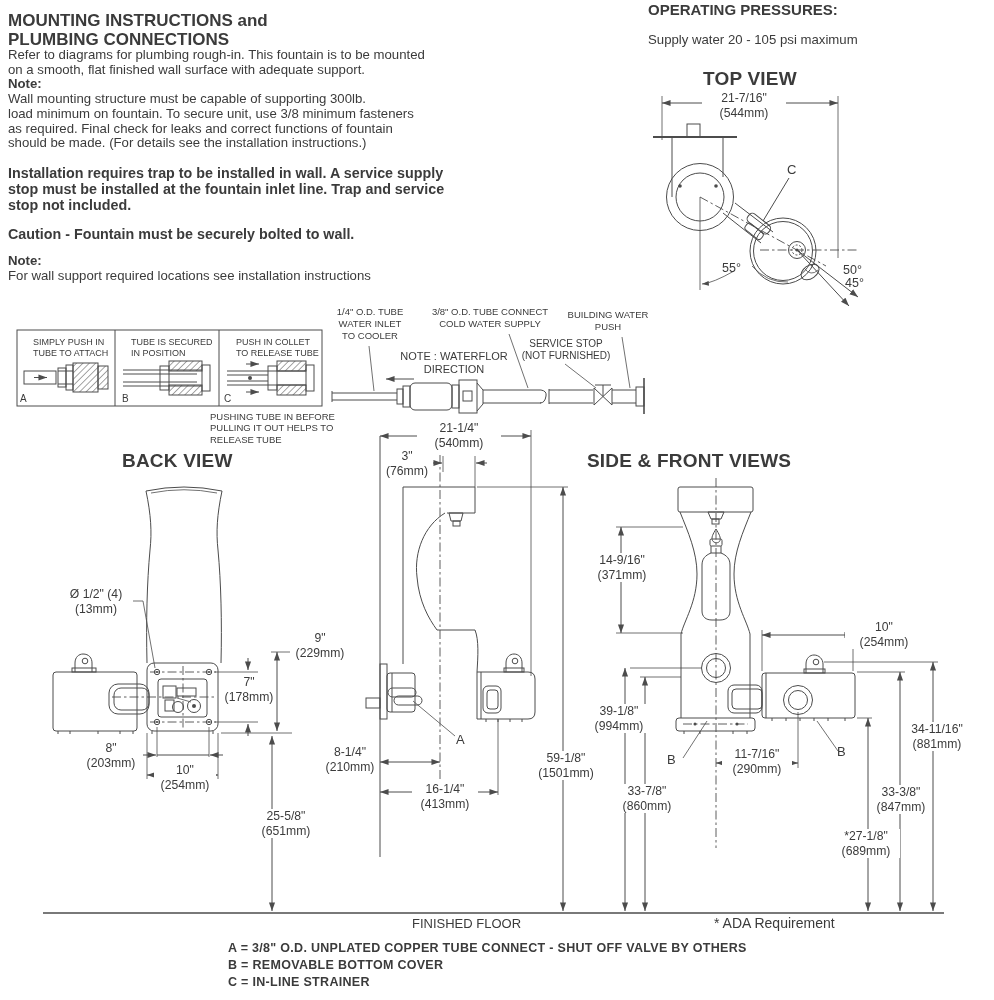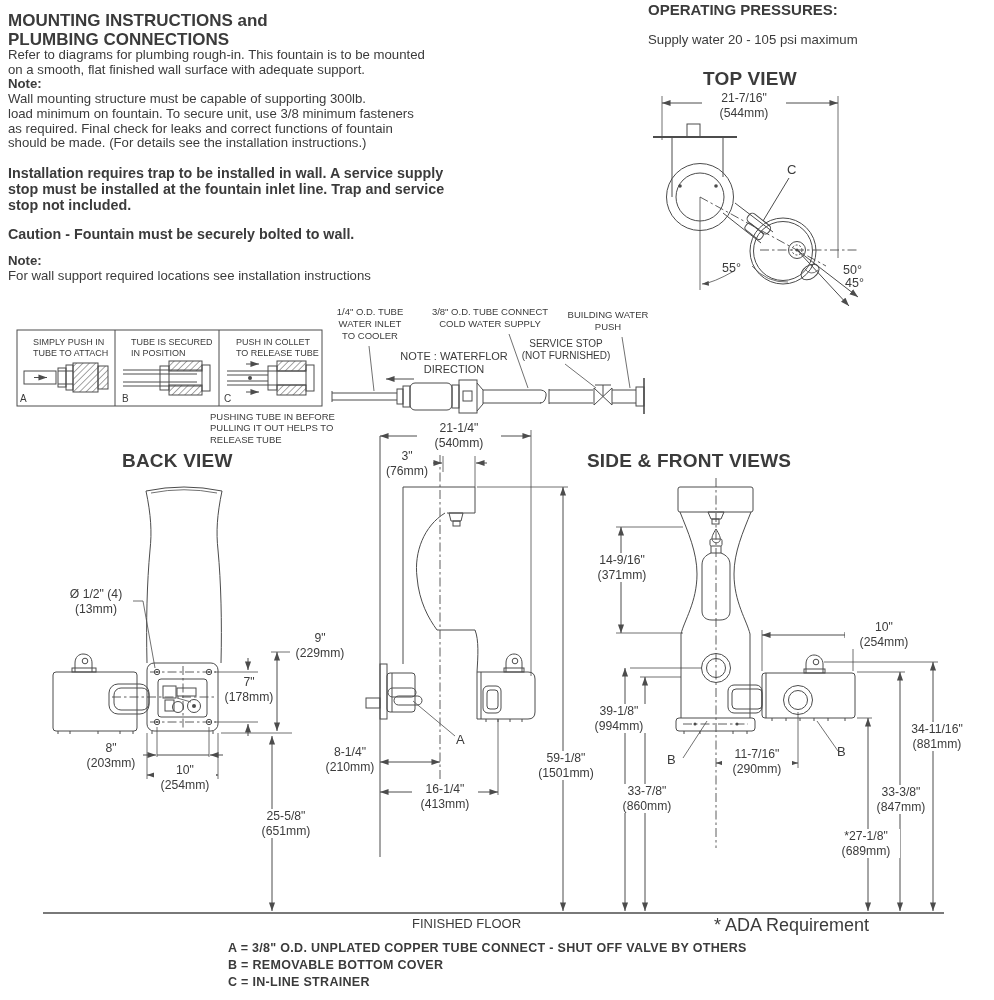--- a/index.html
+++ b/index.html
@@ -441,18 +441,18 @@
 <div class="dim" style="left:870px;top:785px;width:60px">
   <span>33-3/8"</span>
   <span>(847mm)</span>
 </div>
 <div class="dim" style="left:832px;top:829px;width:66px">
   <span>*27-1/8"</span>
   <span>(689mm)</span>
 </div>
 
 <div class="t" style="left:412px;top:916px;font-size:13px">FINISHED FLOOR</div>
-<div class="t" style="left:714px;top:915px;font-size:18px">* ADA Requirement</div>
+<div class="t" style="left:714px;top:915px;font-size:14px">* ADA Requirement</div>
 <div class="t" style="left:228px;top:941px;font-size:12.5px;font-weight:bold;letter-spacing:.3px">A = 3/8" O.D. UNPLATED COPPER TUBE CONNECT - SHUT OFF VALVE BY OTHERS</div>
 <div class="t" style="left:228px;top:958px;font-size:12.5px;font-weight:bold;letter-spacing:.3px">B = REMOVABLE BOTTOM COVER</div>
 <div class="t" style="left:228px;top:975px;font-size:12.5px;font-weight:bold;letter-spacing:.3px">C = IN-LINE STRAINER</div>
 
 </div>
 
 </body></html>

